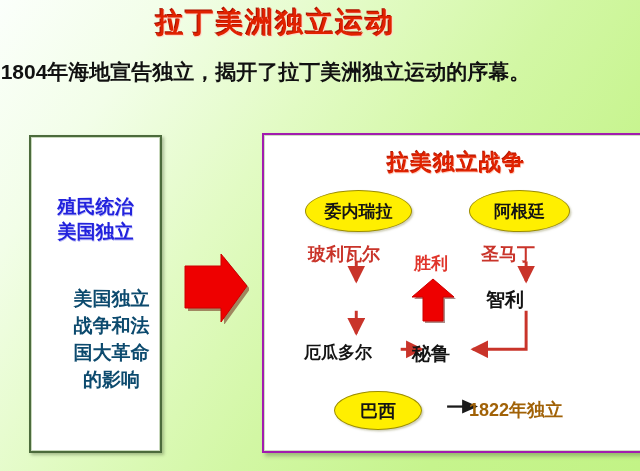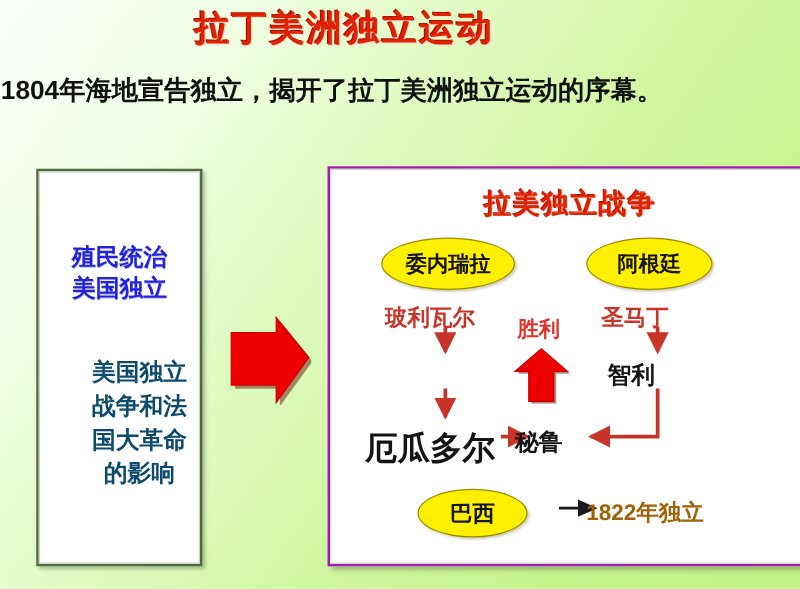--- a/index.html
+++ b/index.html
@@ -83,21 +83,21 @@
   #ell-argentina { left:205px; top:55px;  width:101px; height:42px; }
   #ell-brazil    { left:70px;  top:256px; width:88px;  height:39px; font-size:18px; }
 
   
   .node {
     position:absolute; font-weight:bold; color:#141414; white-space:nowrap;
   }
   #lbl-bolivar  { left:44px;  top:107px; font-size:18px; color:#c9342a; }
   #lbl-sanmartin{ left:217px; top:107px; font-size:18px; color:#c9342a; }
   #lbl-colombia { left:40px;  top:152px; font-size:19px; }
-  #lbl-ecuador  { left:28px;  top:206px; font-size:26px; }
+  #lbl-ecuador  { left:40px;  top:206px; font-size:17px; }
   #lbl-peru     { left:148px; top:206px; font-size:19px; }
   #lbl-chile    { left:222px; top:152px; font-size:19px; }
   #lbl-victory  { left:150px; top:117px; font-size:17px; color:#e0342a; font-weight:bold; }
   #lbl-brazil-year { left:205px; top:263px; font-size:18px; font-weight:bold; color:#a16207; }
 
   svg.conn { position:absolute; left:0; top:0; width:100%; height:100%; overflow:visible; pointer-events:none; }
 </style>
 </head>
 <body>
 

